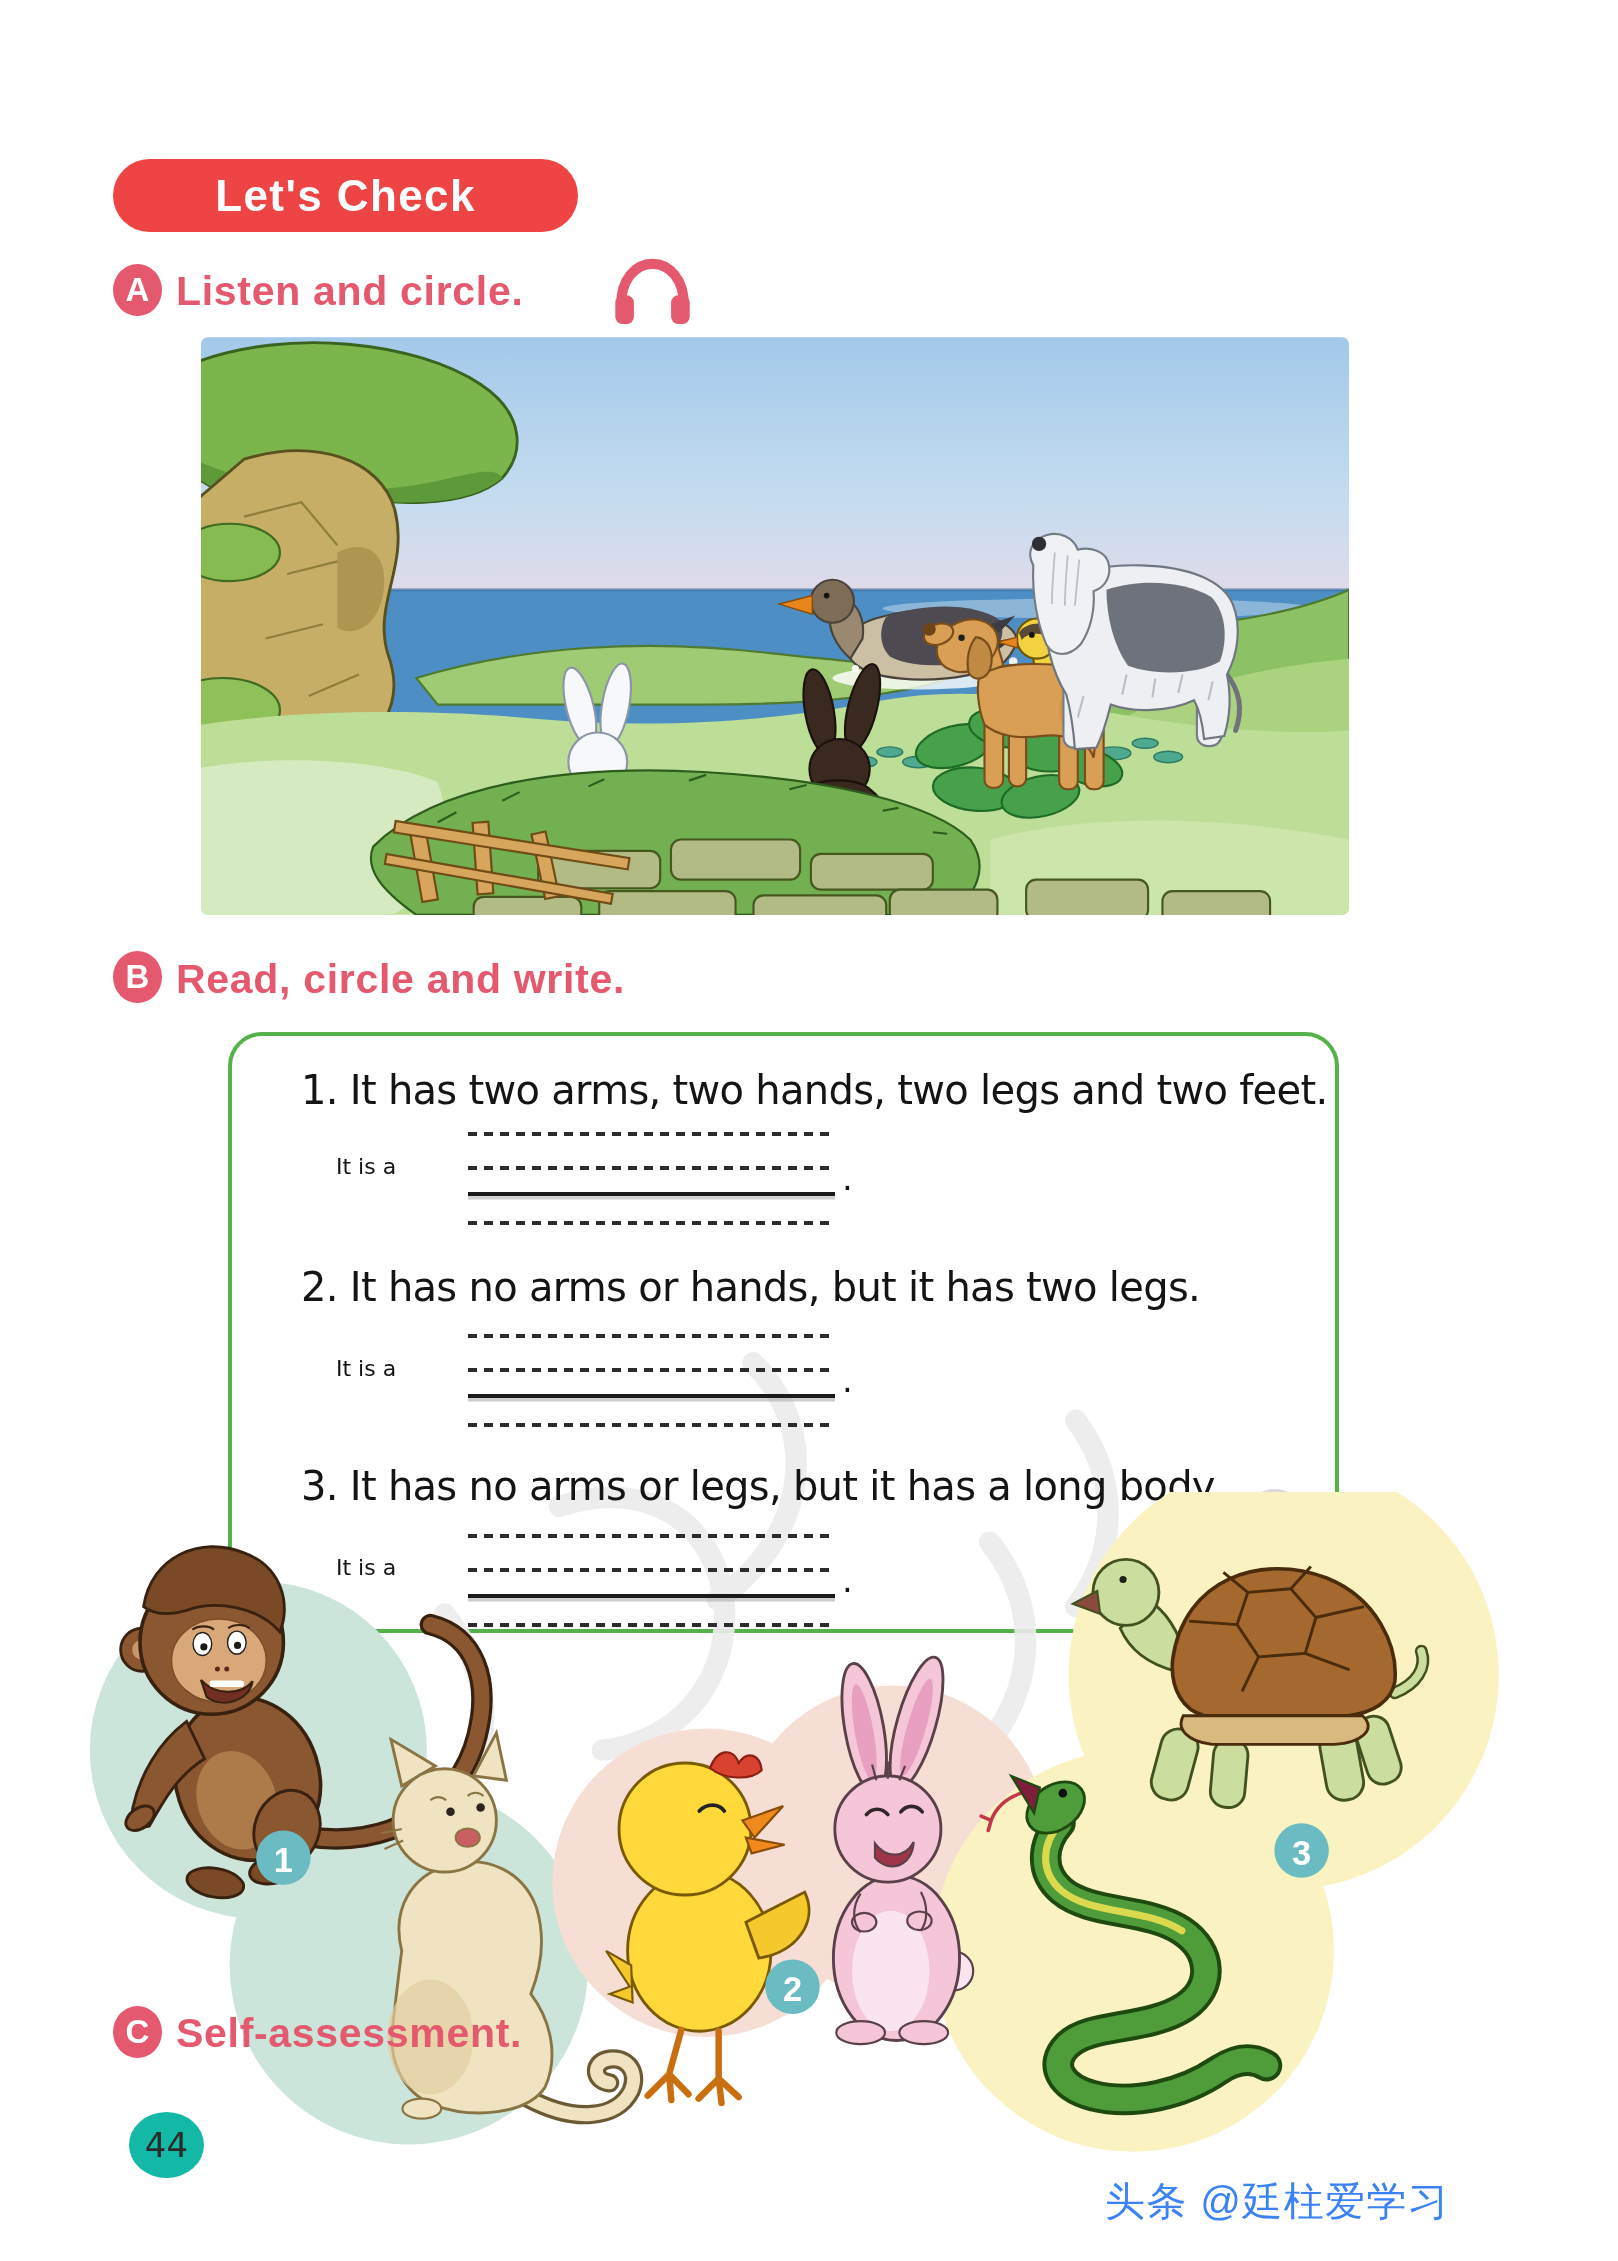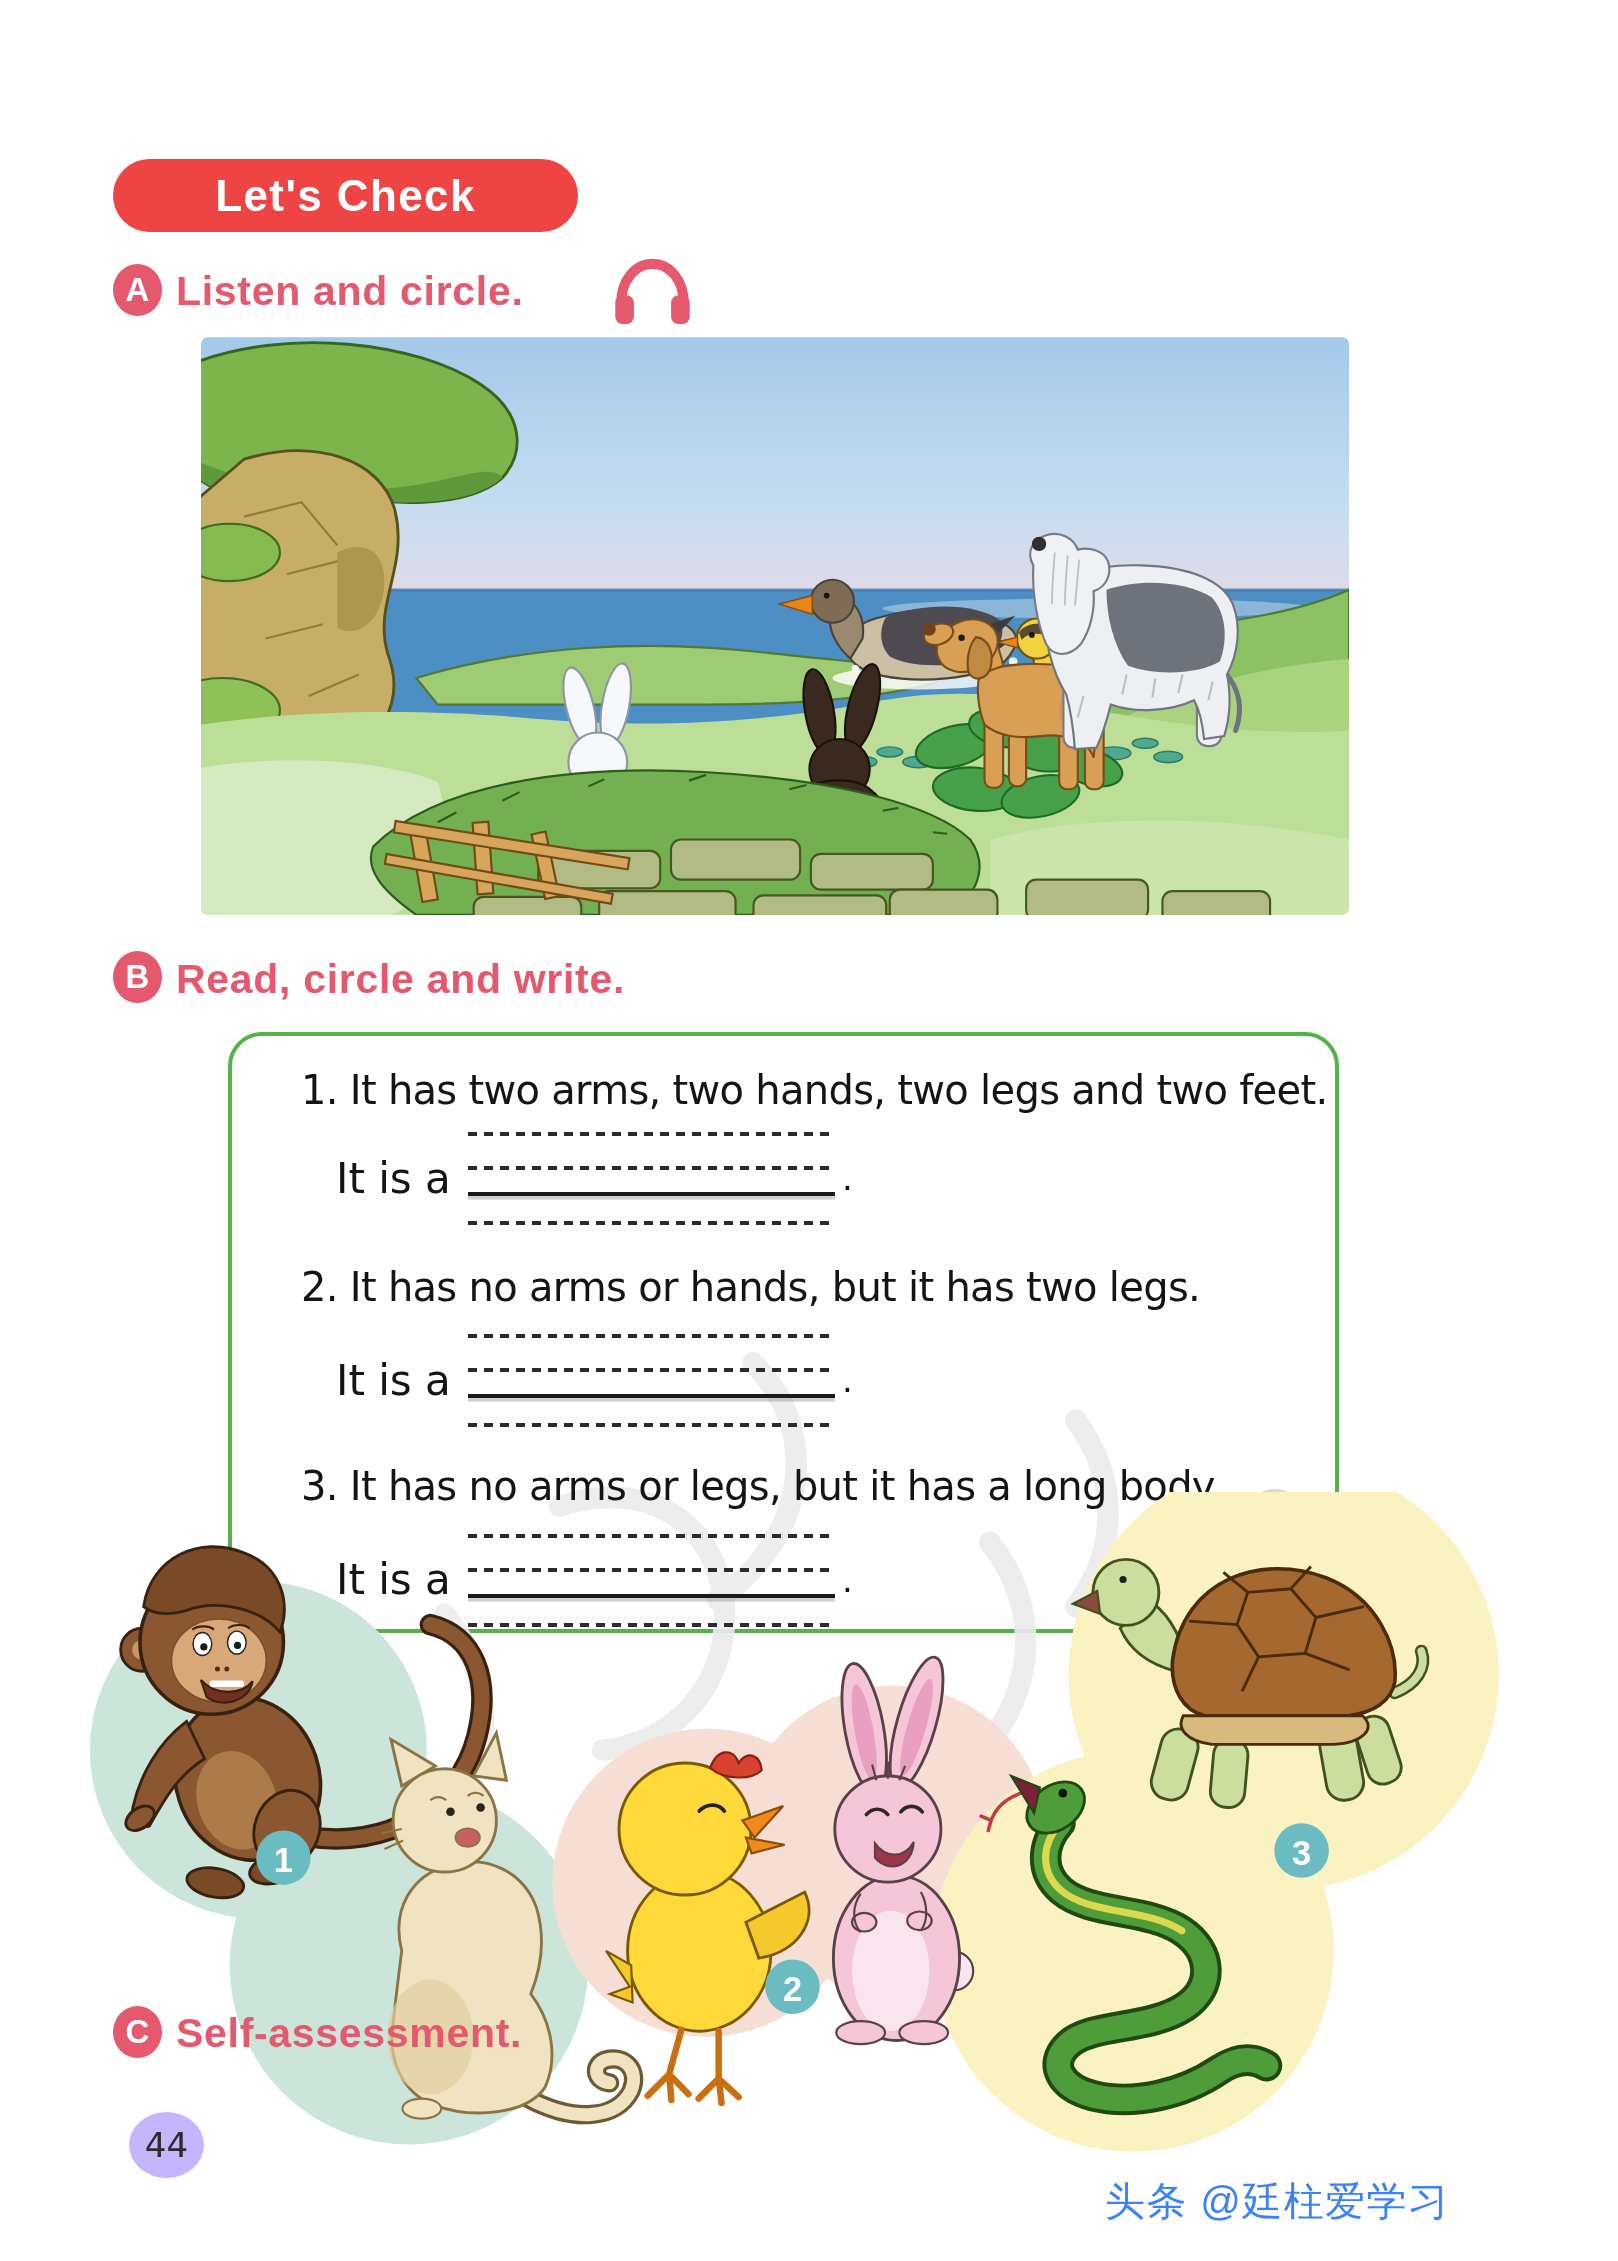--- a/index.html
+++ b/index.html
@@ -25,37 +25,37 @@
   
   .qbox{
     left:228px;top:1032px;width:1111px;height:601px;background:#ffffff;
     border:4.3px solid #55b24a;border-radius:34px;box-sizing:border-box;
   }
   .qtext{
     color:#141414;font-size:40px;font-family:"DejaVu Sans",sans-serif;
     white-space:nowrap;letter-spacing:-0.7px;
   }
   .answer-prefix{
-    color:#141414;font-size:42px;font-family:"DejaVu Sans",sans-serif;white-space:nowrap;
+    color:#141414;font-size:22px;font-family:"DejaVu Sans",sans-serif;white-space:nowrap;
   }
   .guide{width:367px;height:93px;}
   .guide .dash{
     position:absolute;left:0;width:367px;height:3.6px;
     background:repeating-linear-gradient(90deg,#2b2b2b 0 9.3px,transparent 9.3px 16px);
   }
   .guide .solid{
     position:absolute;left:0;width:367px;height:3.6px;background:#1a1a1a;
     box-shadow:0 3.6px 0 rgba(150,150,150,.45);
   }
   .period{color:#141414;font-size:34px;font-family:"DejaVu Sans",sans-serif;}
 
   
   .page-badge{
     left:129px;top:2112px;width:75px;height:66px;border-radius:50%;
-    background:#c4b5fd;display:flex;align-items:center;justify-content:center;
+    background:#14b8a6;display:flex;align-items:center;justify-content:center;
     color:#2b2b2b;font-size:34px;font-family:"DejaVu Sans",sans-serif;
   }
   .footer-mark{
     left:1105px;top:2174px;width:502px;
     color:#3b82f6;font-size:40px;font-weight:400;letter-spacing:1.4px;
     text-shadow:-2.2px 0 0 #fff,2.2px 0 0 #fff,0 -2.2px 0 #fff,0 2.2px 0 #fff,
                 -1.4px -1.4px 0 #fff,1.4px 1.4px 0 #fff,-1.4px 1.4px 0 #fff,1.4px -1.4px 0 #fff;
   }
   .reg-mark{left:1243px;top:1469px;color:#d9d9d9;font-size:86px;font-weight:400;}
 

